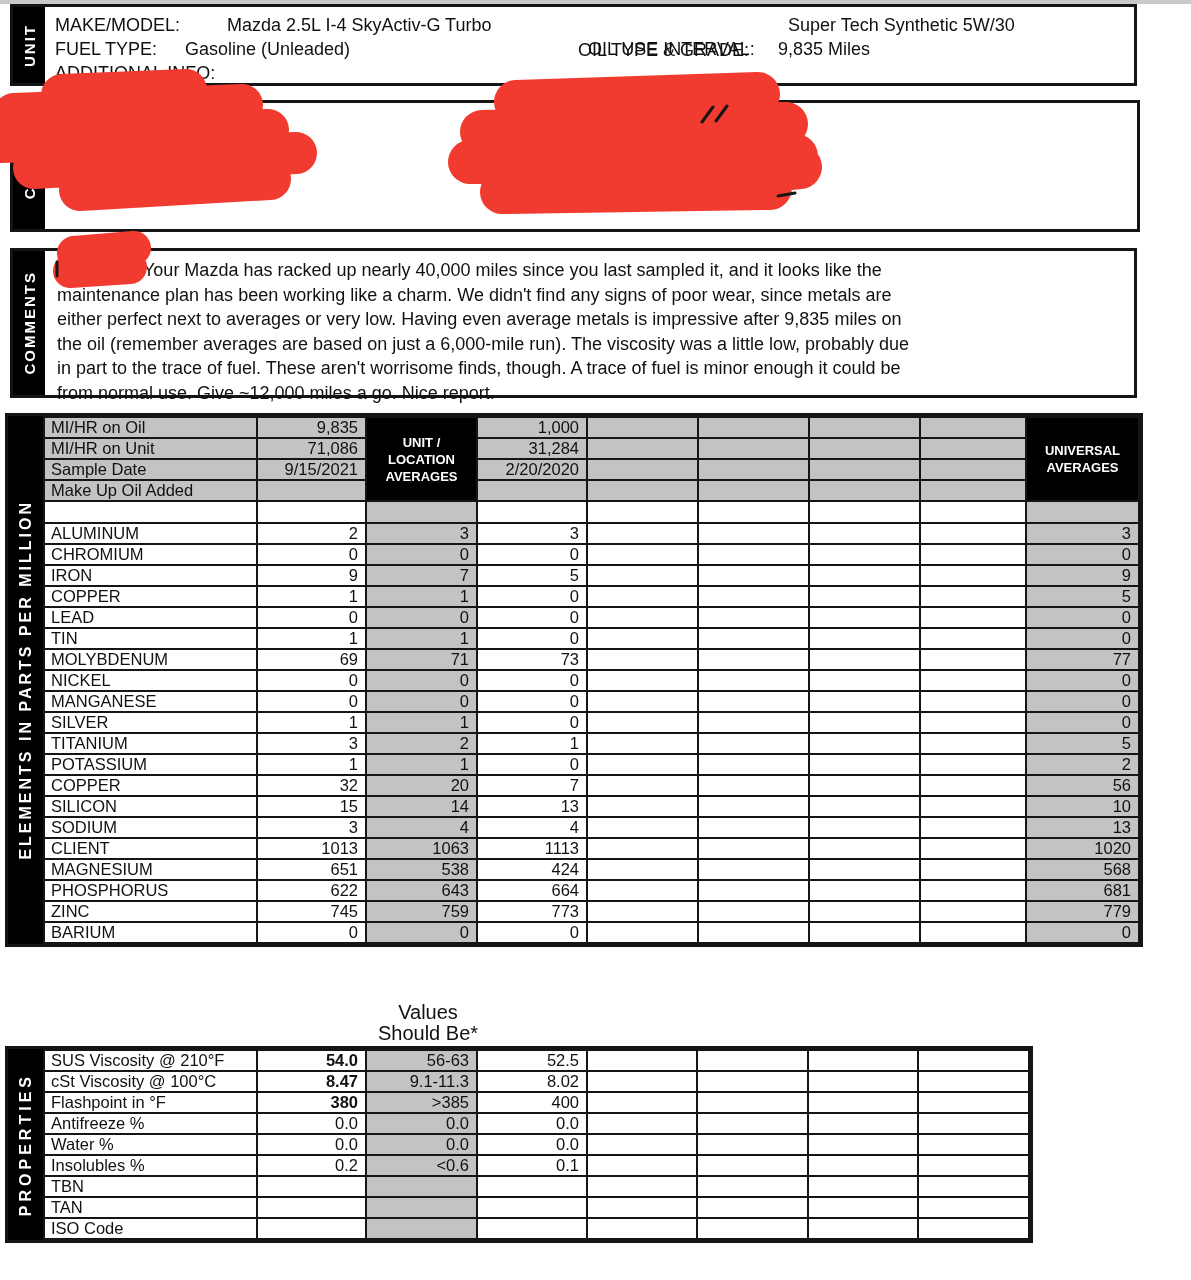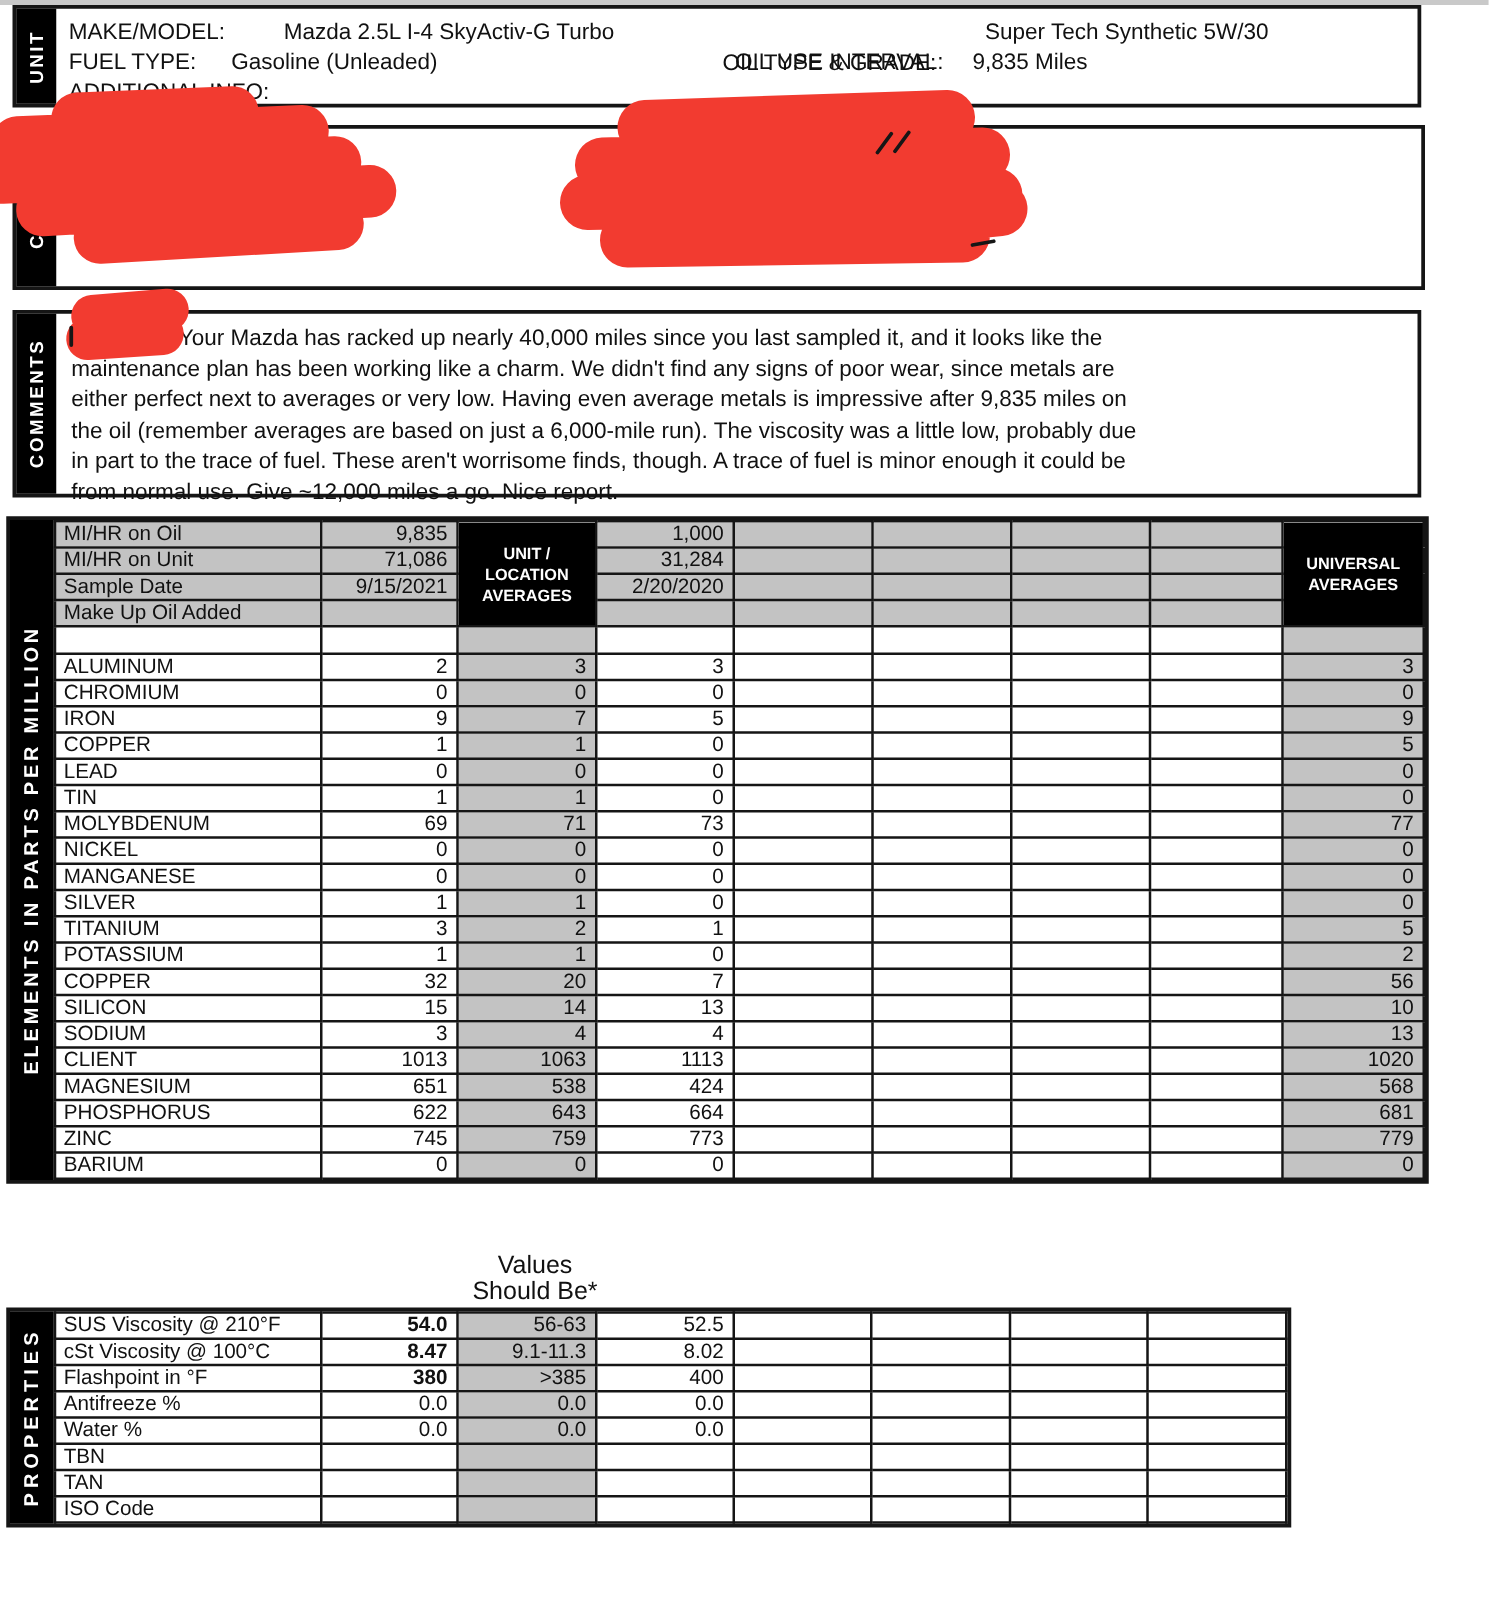--- a/index.html
+++ b/index.html
@@ -442,20 +442,30 @@
           <td class="lbl">Water %</td>
           <td class="num">0.0</td>
           <td class="num gray">0.0</td>
           <td class="num">0.0</td>
           <td></td>
           <td></td>
           <td></td>
           <td></td>
         </tr>
         <tr>
+          <td class="lbl">Insolubles %</td>
+          <td class="num">0.2</td>
+          <td class="num gray">&lt;0.6</td>
+          <td class="num">0.1</td>
+          <td></td>
+          <td></td>
+          <td></td>
+          <td></td>
+        </tr>
+        <tr>
           <td class="lbl">TBN</td>
           <td class="num"></td>
           <td class="num gray"></td>
           <td class="num"></td>
           <td></td>
           <td></td>
           <td></td>
           <td></td>
         </tr>
         <tr>

